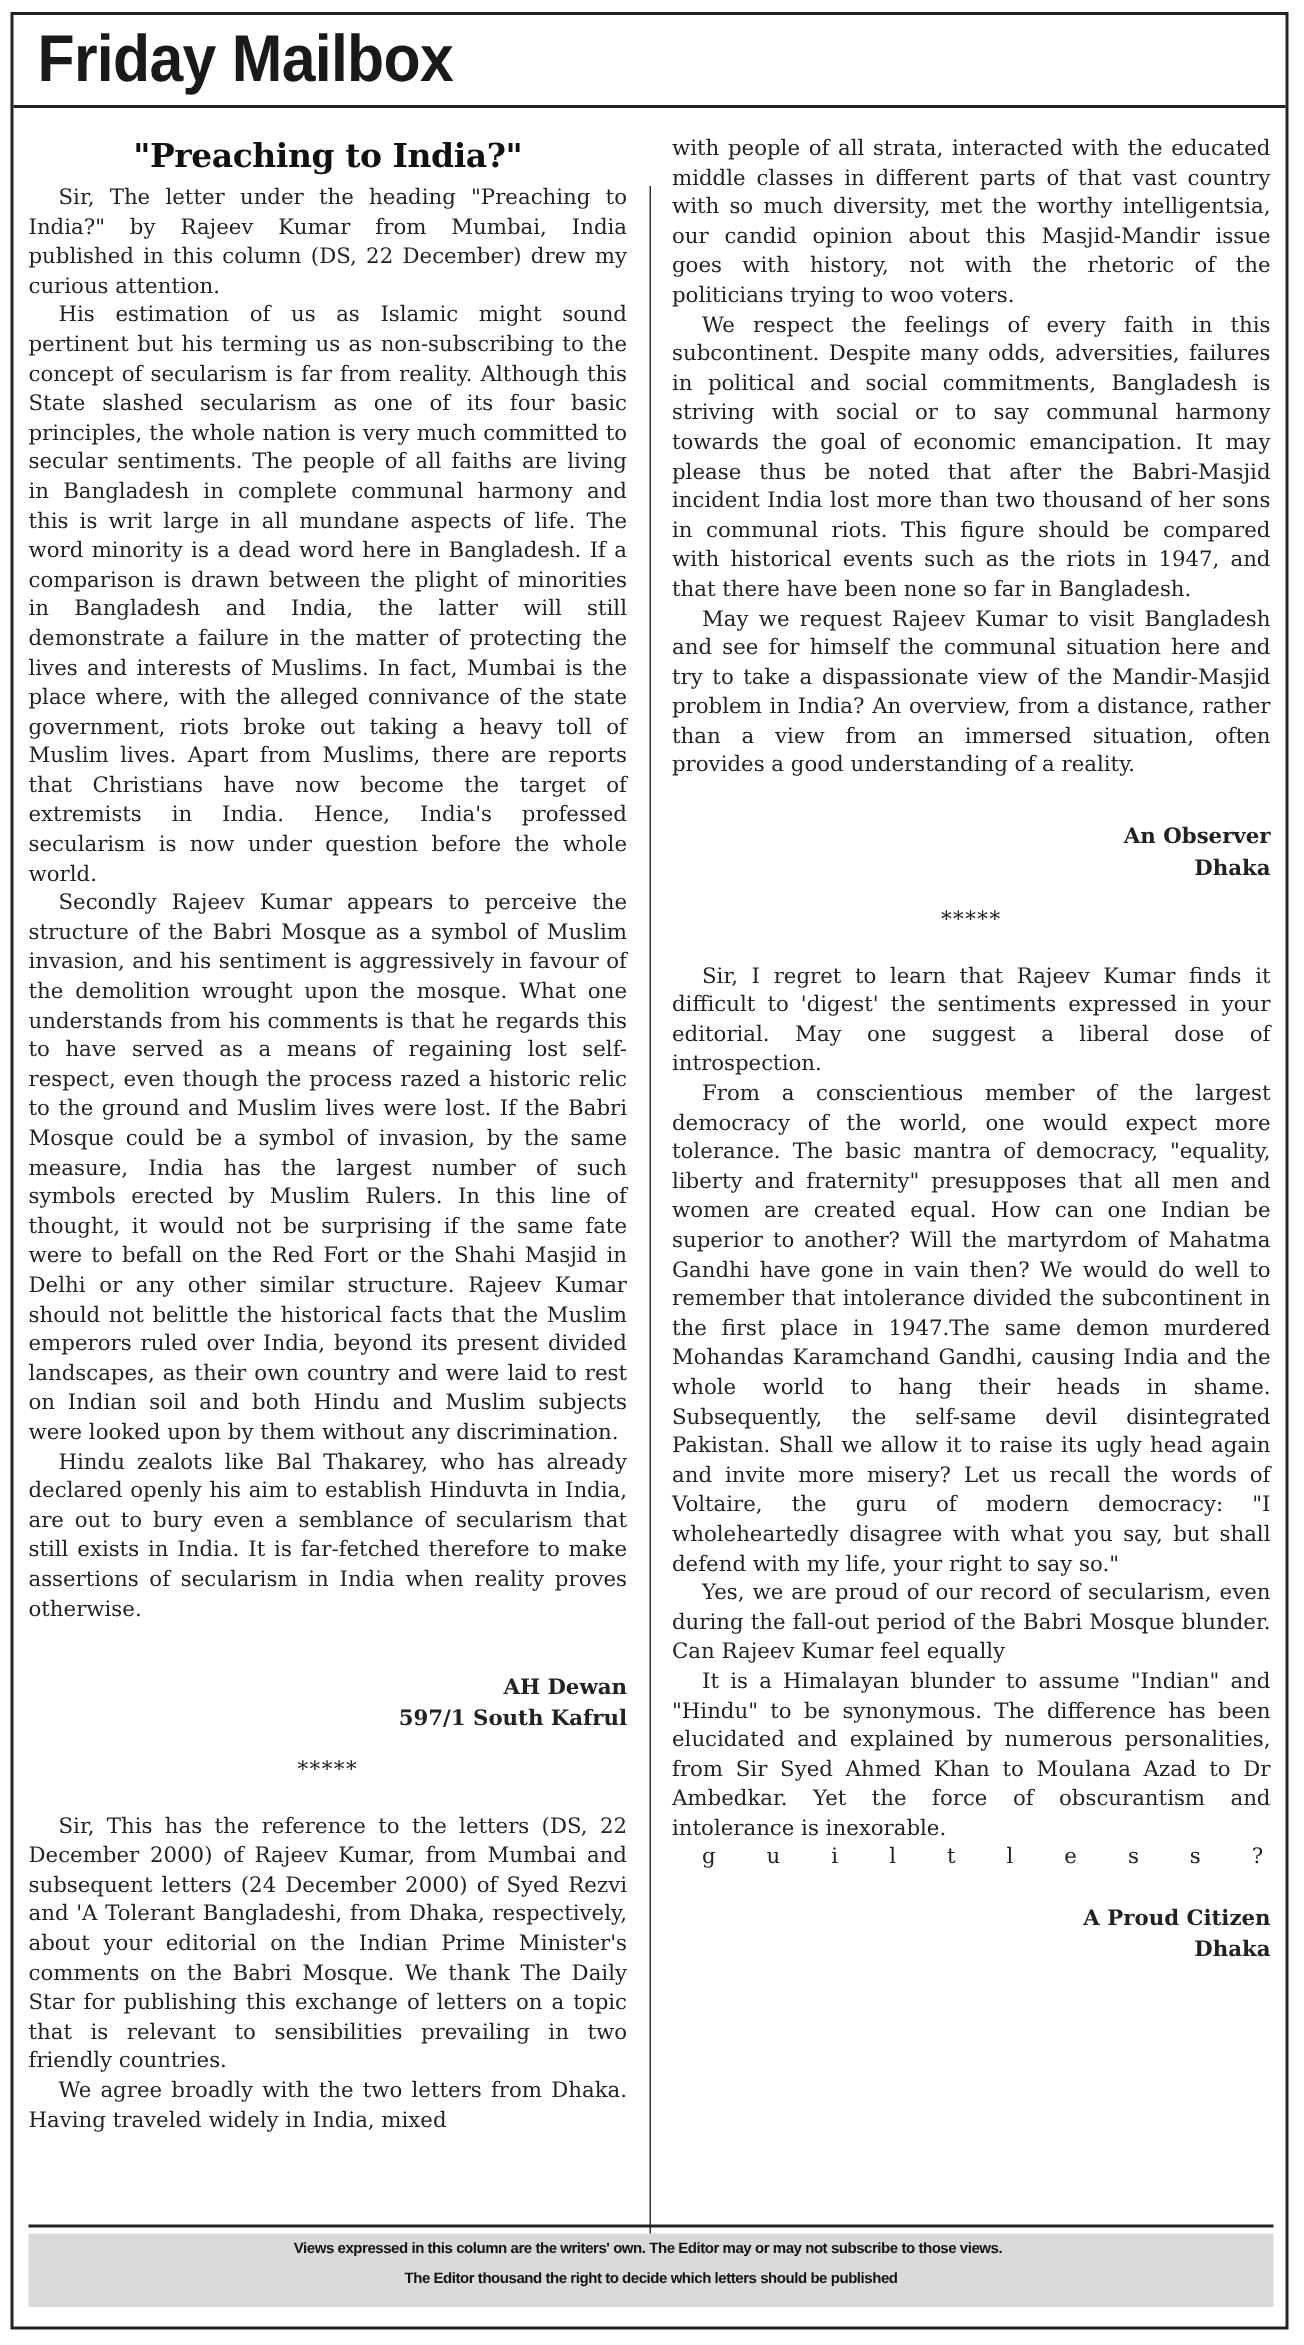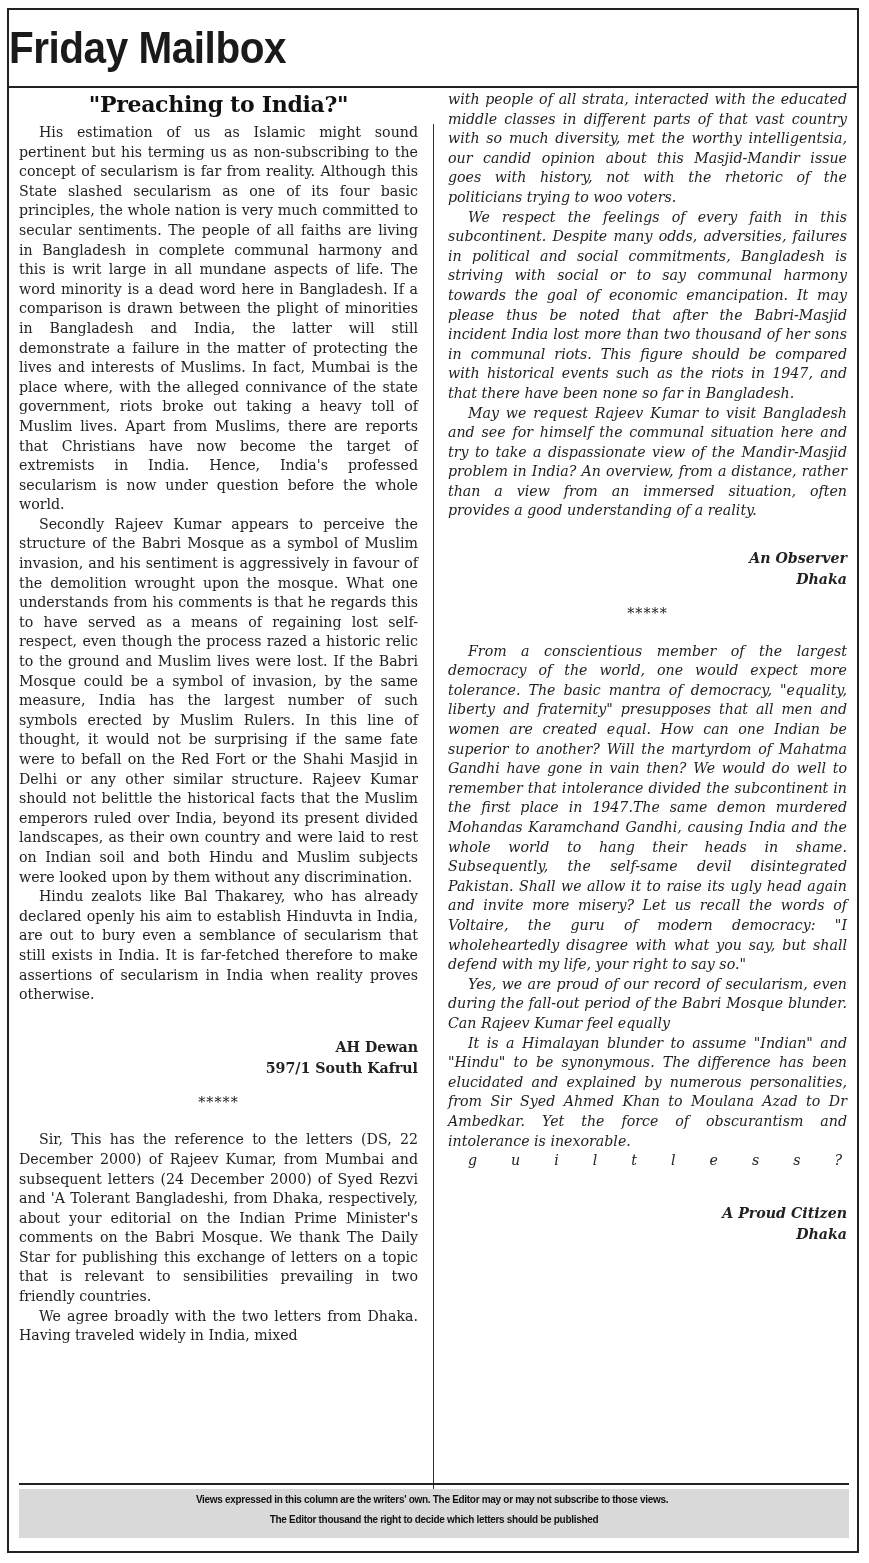--- a/index.html
+++ b/index.html
@@ -2,36 +2,36 @@
 <html><head>
   <meta charset="utf-8">
   <style>
     html, body { margin: 0; padding: 0; background: #ffffff; }
     body { width: 869px; height: 1563px; position: relative; overflow: hidden; }
     .page {
       position: absolute; left: 7px; top: 8px; width: 852px; height: 1545px;
       border: 2px solid #222; box-sizing: border-box; background: #fff;
     }
     .masthead {
-      height: 78px; border-bottom: 2px solid #222; box-sizing: border-box;
-      display: flex; align-items: center;
+      height: 62px; border-bottom: 2px solid #222; box-sizing: border-box;
+      padding-left: 16px; display: flex; align-items: center;
     }
     .masthead h1 {
       margin: 0; font-family: "Liberation Sans", sans-serif; font-weight: bold;
       font-size: 44px; letter-spacing: -0.5px; color: #1a1a1a; line-height: 1;
       transform: scaleX(0.92); transform-origin: left center;
     }
     .cols { position: absolute; top: 74px; left: 0; right: 0; height: 1415px; }
     .col {
       position: absolute; top: 0; width: 399px;
       font-family: "DejaVu Serif", serif; font-size: 14.2px; line-height: 19.6px; color: #222;
       text-align: justify; hyphens: none;
     }
     .col.left { left: 10px; top: 4px; }
-    .col.right { left: 439px; top: 6px; font-style: italic; }
+    .col.right { left: 439px; top: 6px; }
     .divider {
       position: absolute; left: 424px; top: 40px; width: 1px; height: 1368px; background: #333;
     }
     .headline {
       font-family: "DejaVu Serif", serif; font-weight: bold; font-size: 22px; text-align: center;
       margin: 2px 0 5px 0; line-height: 28px; color: #111; letter-spacing: -0.3px;
     }
     .col p { margin: 0; text-indent: 20px; }
     .sig { text-align: right; font-weight: bold; margin-top: 32px; line-height: 21px; }
     .sig div { text-indent: 0; }
@@ -55,20 +55,21 @@
 <div class="page">
   <div class="masthead">
     <h1>Friday Mailbox</h1>
   </div>
 
   <div class="cols">
     <div class="col left">
       <div class="headline">"Preaching to India?"</div>
 
       <div>
+        <p>Sir, The letter under the heading "Preaching to India?" by Rajeev Kumar from Mumbai, India published in this column (DS, 22 December) drew my curious attention.</p>
         <p>His estimation of us as Islamic might sound pertinent but his terming us as non-subscribing to the concept of secularism is far from reality. Although this State slashed secularism as one of its four basic principles, the whole nation is very much committed to secular sentiments. The people of all faiths are living in Bangladesh in complete communal harmony and this is writ large in all mundane aspects of life. The word minority is a dead word here in Bangladesh. If a comparison is drawn between the plight of minorities in Bangladesh and India, the latter will still demonstrate a failure in the matter of protecting the lives and interests of Muslims. In fact, Mumbai is the place where, with the alleged connivance of the state government, riots broke out taking a heavy toll of Muslim lives. Apart from Muslims, there are reports that Christians have now become the target of extremists in India. Hence, India's professed secularism is now under question before the whole world.</p>
         <p>Secondly Rajeev Kumar appears to perceive the structure of the Babri Mosque as a symbol of Muslim invasion, and his sentiment is aggressively in favour of the demolition wrought upon the mosque. What one understands from his comments is that he regards this to have served as a means of regaining lost self-respect, even though the process razed a historic relic to the ground and Muslim lives were lost. If the Babri Mosque could be a symbol of invasion, by the same measure, India has the largest number of such symbols erected by Muslim Rulers. In this line of thought, it would not be surprising if the same fate were to befall on the Red Fort or the Shahi Masjid in Delhi or any other similar structure. Rajeev Kumar should not belittle the historical facts that the Muslim emperors ruled over India, beyond its present divided landscapes, as their own country and were laid to rest on Indian soil and both Hindu and Muslim subjects were looked upon by them without any discrimination.</p>
         <p>Hindu zealots like Bal Thakarey, who has already declared openly his aim to establish Hinduvta in India, are out to bury even a semblance of secularism that still exists in India. It is far-fetched therefore to make assertions of secularism in India when reality proves otherwise.</p>
         <div class="sig">
           <div>AH Dewan</div>
           <div>597/1 South Kafrul</div>
         </div>
       </div>
 
       <div class="stars">*****</div>
@@ -88,25 +89,26 @@
         <p>May we request Rajeev Kumar to visit Bangladesh and see for himself the communal situation here and try to take a dispassionate view of the Mandir-Masjid problem in India? An overview, from a distance, rather than a view from an immersed situation, often provides a good understanding of a reality.</p>
         <div class="sig" style="margin-top:27px">
           <div>An Observer</div>
           <div>Dhaka</div>
         </div>
       </div>
 
       <div class="stars">*****</div>
 
       <div>
+        <p>Sir, I regret to learn that Rajeev Kumar finds it difficult to 'digest' the sentiments expressed in your editorial.  May one suggest a liberal dose of introspection.</p>
         <p>From a conscientious member of the largest democracy of the world, one would expect more tolerance. The basic mantra of democracy, "equality, liberty and fraternity" presupposes that all men and women are created equal. How can one Indian be superior to another? Will the martyrdom of Mahatma Gandhi have gone in vain then? We would do well to remember that intolerance divided the subcontinent in the first place in 1947.The same demon murdered Mohandas Karamchand Gandhi, causing India and the whole world to hang their heads in shame. Subsequently, the self-same devil disintegrated Pakistan. Shall we allow it to raise its ugly head again and invite more misery? Let us recall the words of Voltaire, the guru of modern democracy: "I wholeheartedly disagree with what you say, but shall defend with my life, your right to say so."</p>
         <p>Yes, we are proud of our record of secularism, even during the fall-out period of the Babri Mosque blunder. Can Rajeev Kumar feel equally</p>
         <p>It is a Himalayan blunder to assume "Indian" and "Hindu" to be synonymous. The difference has been elucidated and explained by numerous personalities, from Sir Syed Ahmed Khan to Moulana Azad to Dr Ambedkar. Yet the force of obscurantism and intolerance is inexorable.</p>
         <p class="guiltless"><span style="letter-spacing:34px">guiltless?</span></p>
-        <div class="sig" style="margin-top:32px">
+        <div class="sig" style="margin-top:20px">
           <div>A Proud Citizen</div>
           <div>Dhaka</div>
         </div>
       </div>
     </div>
   </div>
 
   <div class="footer">
     <div class="footer-box">
       <div class="l1">Views expressed in this column are the writers' own. The Editor may or may not subscribe to those views.</div>

